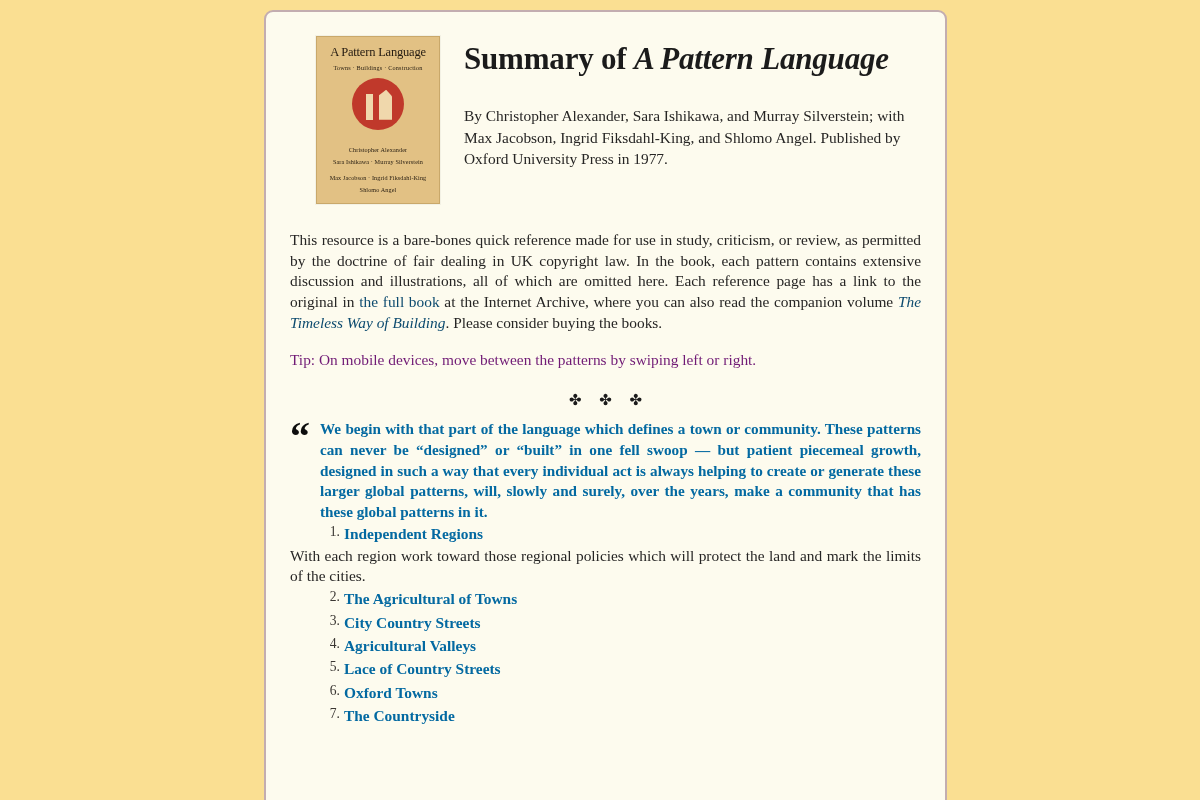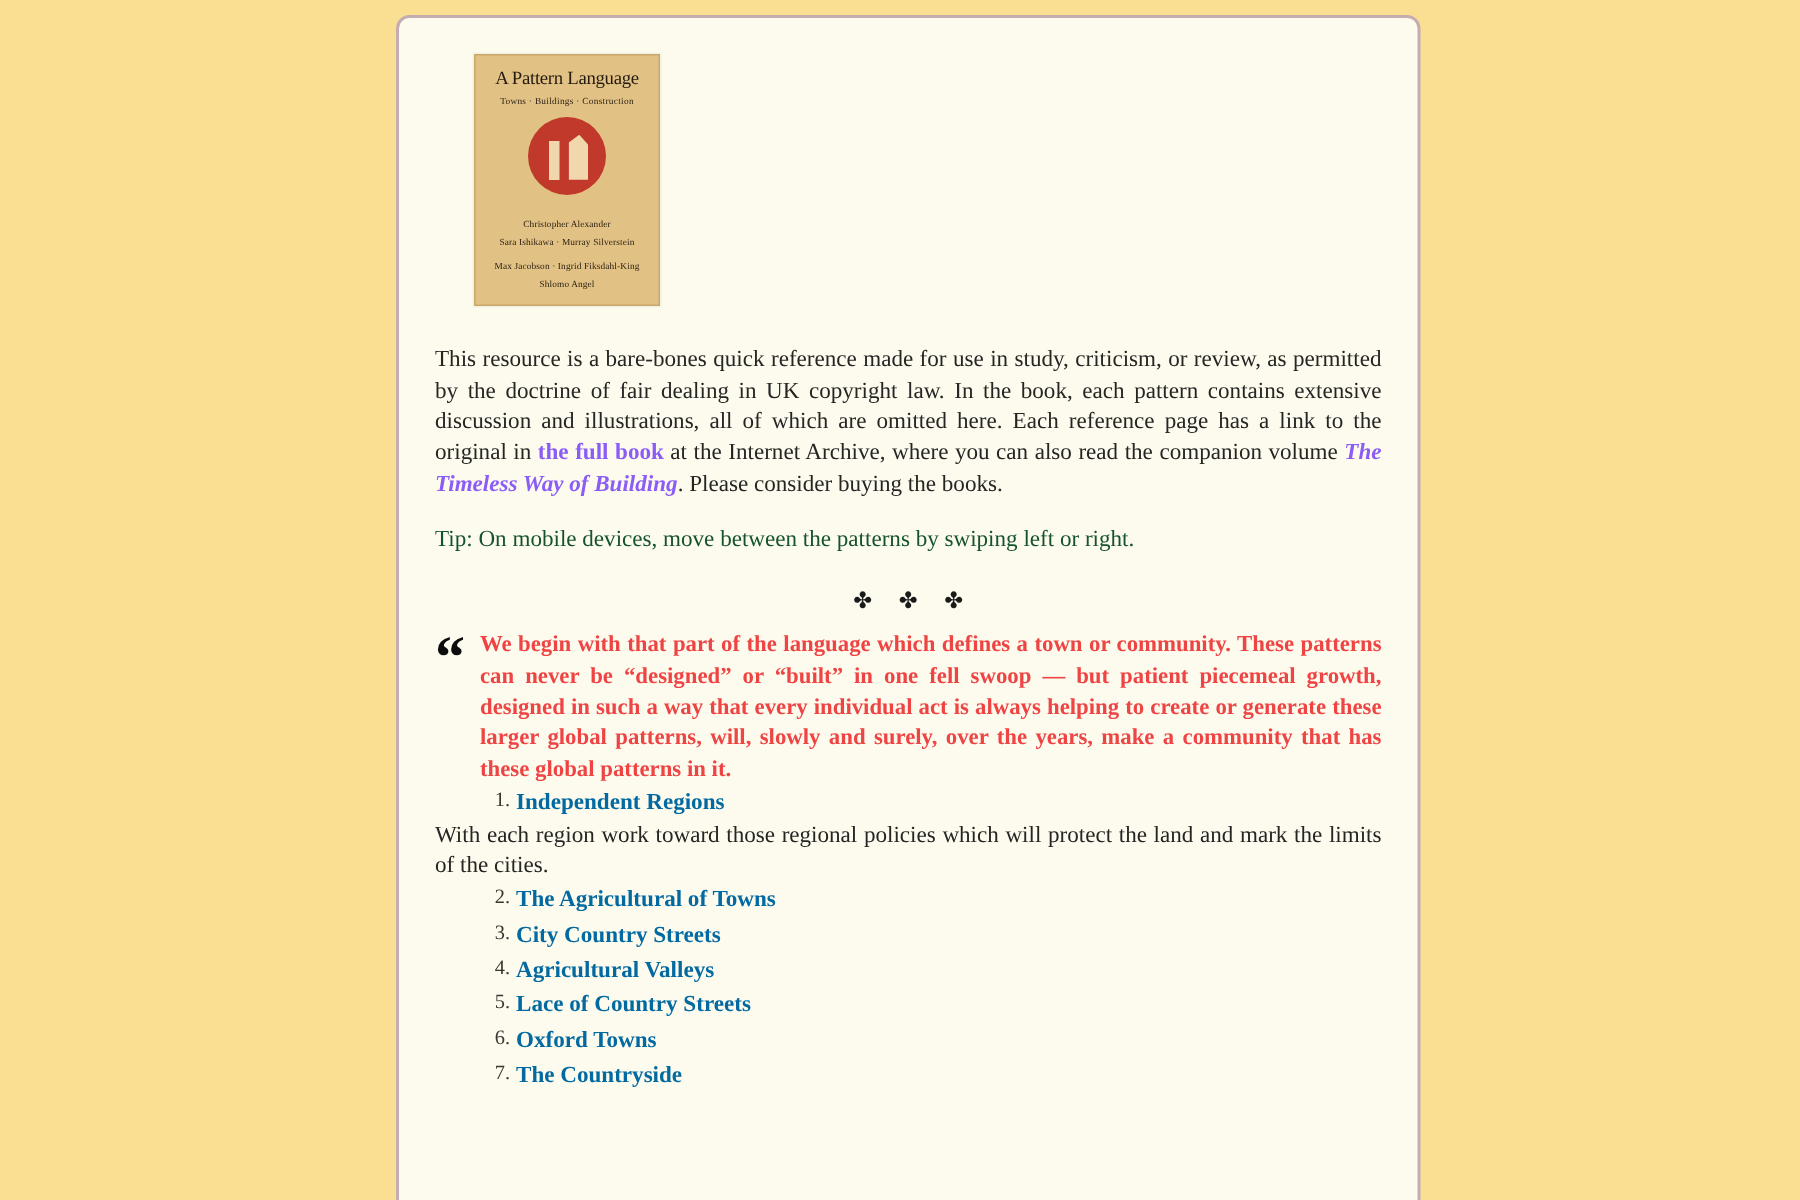--- a/index.html
+++ b/index.html
@@ -136,27 +136,27 @@
     font-size: 15.4px;
     line-height: 1.345;
     color: #262524;
     text-align: justify;
   }
   p.para.last { margin-bottom: 0; }
   p.tip {
     margin: 16px 0 0 0;
     font-size: 15.4px;
     line-height: 1.345;
-    color: #14532d;
+    color: #701a75;
   }
 
   a.link {
-    color: #8b5cf6;
+    color: #0c4a6e;
     text-decoration: none;
-    font-weight: bold;
+    font-weight: normal;
   }
   a.link.italic {
     font-style: italic;
   }
 
   .ornament {
     text-align: center;
     margin: 21px 0 10px 0;
     font-size: 15px;
     letter-spacing: 7px;
@@ -179,21 +179,21 @@
     font-family: "Liberation Serif", serif;
     font-weight: bold;
     margin-top: 4px;
   }
   .quote-text {
     flex: 1 1 auto;
     margin: 0;
     font-size: 15.2px;
     line-height: 1.355;
     font-weight: bold;
-    color: #ef4444;
+    color: #0369a1;
     text-align: justify;
   }
 
   
   ol.pattern-list {
     margin: 0 0 0 0;
     padding-left: 54px;
     list-style: none;
     counter-reset: none;
   }
@@ -235,20 +235,24 @@
         <div class="cover-sub">Towns · Buildings · Construction</div>
         <div class="cover-emblem"></div>
         <div class="cover-authors">
           <div>Christopher Alexander</div>
           <div>Sara Ishikawa · Murray Silverstein</div>
           <div class="grp2">Max Jacobson · Ingrid Fiksdahl-King</div>
           <div>Shlomo Angel</div>
         </div>
       </div>
 
+      <div class="header-text">
+        <h1 class="title"><span>Summary of </span><span class="work">A Pattern Language</span></h1>
+        <p class="byline">By Christopher Alexander, Sara Ishikawa, and Murray Silverstein; with Max Jacobson, Ingrid Fiksdahl-King, and Shlomo Angel. Published by Oxford University Press in 1977.</p>
+      </div>
 
     </div>
 
     <div class="body-col">
 
       <p class="para"><span>This resource is a bare-bones quick reference made for use in study, criticism, or review, as permitted by the doctrine of fair dealing in UK copyright law. In the book, each pattern contains extensive discussion and illustrations, all of which are omitted here. Each reference page has a link to the original in </span><a class="link" href="#">the full book</a><span> at the Internet Archive, where you can also read the companion volume </span><a class="link italic" href="#">The Timeless Way of Building</a><span>. Please consider buying the books.</span></p>
 
       <p class="tip">Tip: On mobile devices, move between the patterns by swiping left or right.</p>
 
       <div class="ornament">✤ ✤ ✤</div>

